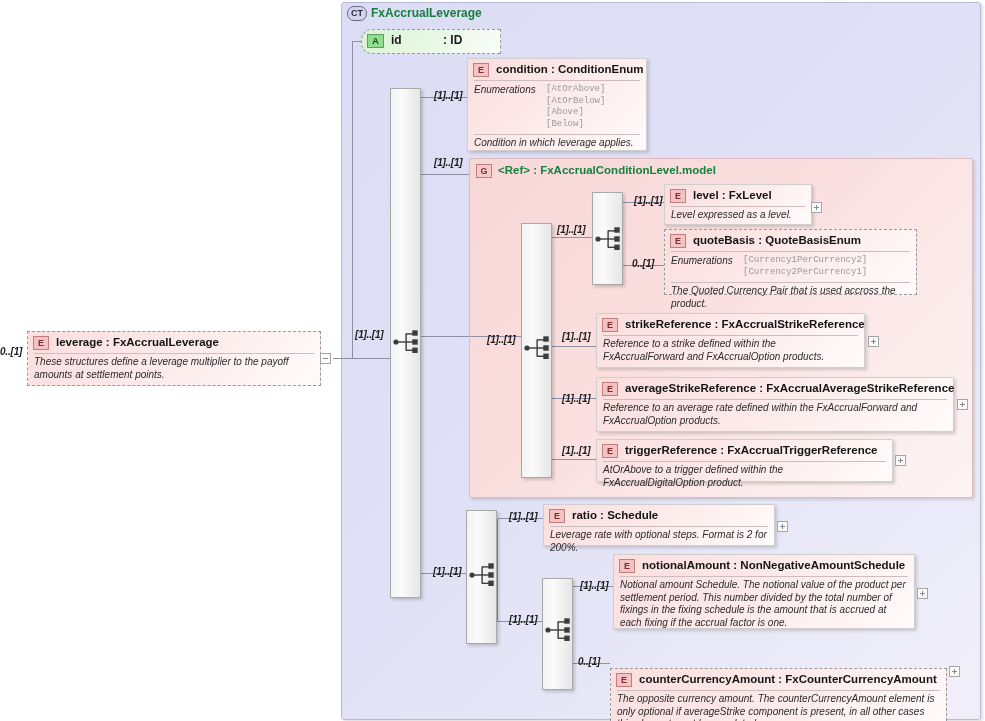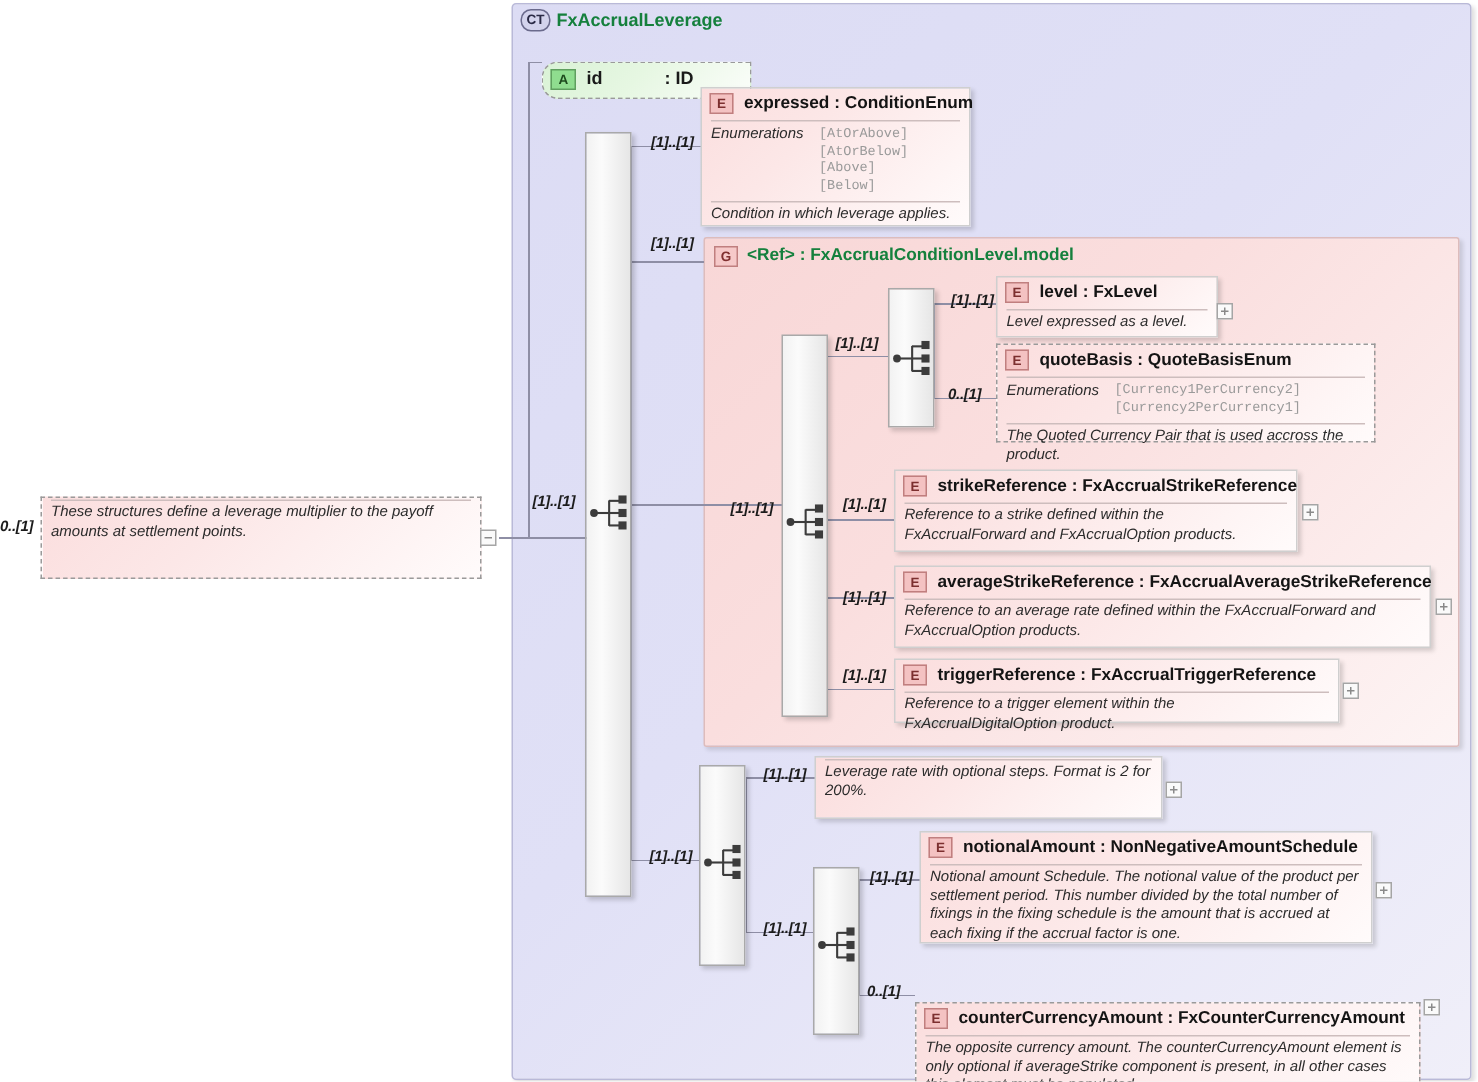--- a/index.html
+++ b/index.html
@@ -149,21 +149,20 @@
     box-sizing: border-box;
     background: linear-gradient(135deg, #daf2d6 0%, #e6f7e2 45%, #fbfdfa 100%);
     border: 1px dashed #9a9a9a;
     border-top-left-radius: 11px;
     border-bottom-left-radius: 11px;
     padding: 3px 8px 3px 5px;
     white-space: nowrap;
     font-weight: bold;
     font-size: 12px;
     line-height: 15px;
-    margin-top: 12px;
   }
   .attr-name { display:inline-block; width: 52px; }
 
   
   .seqbar {
     position: absolute;
     box-sizing: border-box;
     background: linear-gradient(to right, #f2f2f2 0%, #fbfbfb 35%, #e6e6e6 100%);
     border: 1px solid #a9a9a9;
     box-shadow: 2px 2px 3px rgba(0,0,0,0.18);
@@ -249,20 +248,23 @@
       <path d="M497.5 621.5 H542"></path>
       <path d="M497.5 518.5 V621.5"></path>
 
       <path d="M572.5 586.5 H613"></path>
       <path d="M572.5 663.5 H610"></path>
       <path d="M572.5 586.5 V663.5"></path>
     </g>
   </svg>
 
   <div class="node optional" style="left:27px; top:331px; width:294px; height:55px;">
+    <div class="hdr">
+      <span class="badge badge-e">E</span><span>leverage  :  FxAccrualLeverage</span>
+    </div>
     <div class="sep"></div>
     <div class="desc">These structures define a leverage multiplier to the payoff amounts at settlement points.</div>
   </div>
   <div class="card" style="left:0px; top:346px;">0..[1]</div>
   <div class="minusbox" style="left:320px; top:353px;"></div>
 
   <div class="attr-box" style="left:361px; top:29px; width:140px; height:25px;">
     <span class="badge badge-a">A</span><span class="attr-name">id</span><span>: ID</span>
   </div>
 
@@ -277,21 +279,21 @@
       <rect x="406" y="349.6" width="7" height="1.4"></rect>
       <rect x="412.3" y="330.3" width="5.4" height="5.4"></rect>
       <rect x="412.3" y="339.3" width="5.4" height="5.4"></rect>
       <rect x="412.3" y="347.6" width="5.4" height="5.4"></rect>
     </g>
   </svg>
   <div class="card" style="left:355px; top:329px;">[1]..[1]</div>
 
   <div class="node" style="left:467px; top:58px; width:180px; height:93px;">
     <div class="hdr">
-      <span class="badge badge-e">E</span><span>expressed : ConditionEnum</span>
+      <span class="badge badge-e">E</span><span>condition : ConditionEnum</span>
     </div>
     <div class="sep"></div>
     <div class="enum-row">
       <div class="enum-label">Enumerations</div>
       <div class="enum-vals">
         <div>[AtOrAbove]</div>
         <div>[AtOrBelow]</div>
         <div>[Above]</div>
         <div>[Below]</div>
       </div>
@@ -380,21 +382,21 @@
     <div class="desc">Reference to an average rate defined within the FxAccrualForward and FxAccrualOption products.</div>
   </div>
   <div class="card" style="left:562px; top:393px;">[1]..[1]</div>
   <div class="plusbox" style="left:957px; top:399px;"></div>
 
   <div class="node" style="left:596px; top:439px; width:297px; height:43px;">
     <div class="hdr">
       <span class="badge badge-e">E</span><span>triggerReference : FxAccrualTriggerReference</span>
     </div>
     <div class="sep"></div>
-    <div class="desc">Reference to a trigger element within the FxAccrualDigitalOption product.</div>
+    <div class="desc">AtOrAbove to a trigger defined within the FxAccrualDigitalOption product.</div>
   </div>
   <div class="card" style="left:562px; top:445px;">[1]..[1]</div>
   <div class="plusbox" style="left:895px; top:455px;"></div>
 
   <div class="seqbar" style="left:466px; top:510px; width:31px; height:134px;"></div>
   <svg class="ovl">
     <g fill="#3c3c3c">
       <circle cx="472" cy="575" r="2.6"></circle>
       <rect x="474" y="574.3" width="8" height="1.4"></rect>
       <rect x="481.4" y="566.6" width="1.4" height="17"></rect>
@@ -402,20 +404,23 @@
       <rect x="482" y="574.3" width="7" height="1.4"></rect>
       <rect x="482" y="582.6" width="7" height="1.4"></rect>
       <rect x="488.3" y="563.3" width="5.4" height="5.4"></rect>
       <rect x="488.3" y="572.3" width="5.4" height="5.4"></rect>
       <rect x="488.3" y="580.6" width="5.4" height="5.4"></rect>
     </g>
   </svg>
   <div class="card" style="left:433px; top:566px;">[1]..[1]</div>
 
   <div class="node" style="left:543px; top:504px; width:232px; height:42px;">
+    <div class="hdr">
+      <span class="badge badge-e">E</span><span>ratio          : Schedule</span>
+    </div>
     <div class="sep"></div>
     <div class="desc">Leverage rate with optional steps. Format is 2 for 200%.</div>
   </div>
   <div class="card" style="left:509px; top:511px;">[1]..[1]</div>
   <div class="plusbox" style="left:777px; top:521px;"></div>
 
   <div class="seqbar" style="left:542px; top:578px; width:31px; height:112px;"></div>
   <svg class="ovl">
     <g fill="#3c3c3c">
       <circle cx="548" cy="630" r="2.6"></circle>

